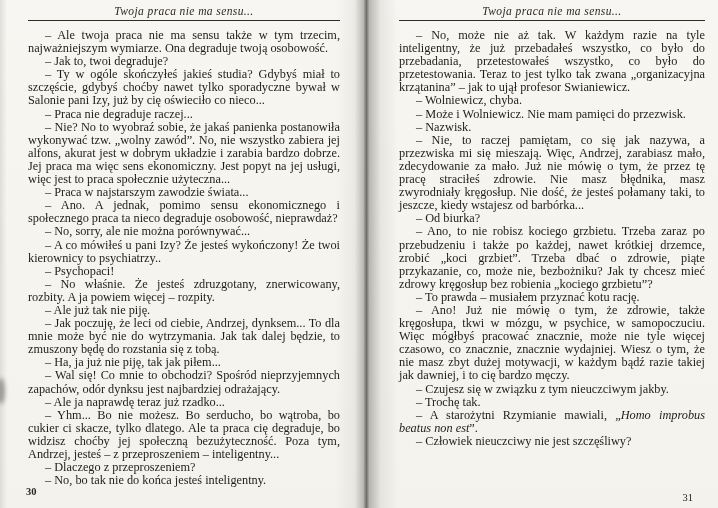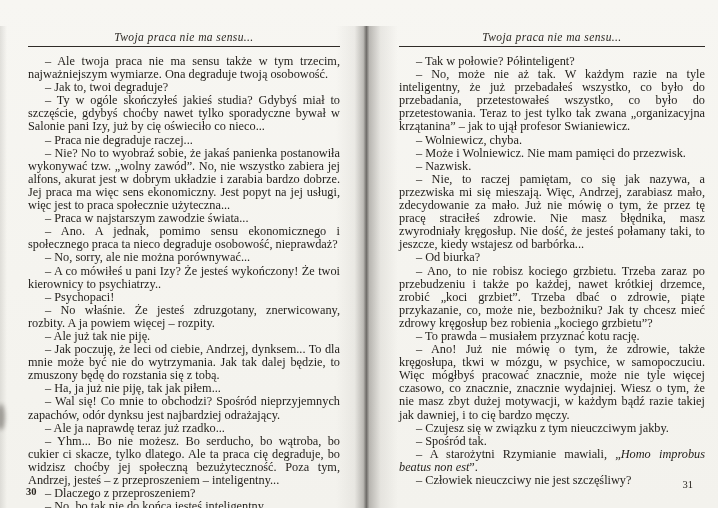--- a/index.html
+++ b/index.html
@@ -11,21 +11,20 @@
     height: 508px;
     position: relative;
     overflow: hidden;
     background: linear-gradient(180deg, #f7f6f2 0%, #f5f4ef 55%, #f3f2ed 100%);
     font-family: "Liberation Serif", "DejaVu Serif", serif;
     color: #221f1b;
   }
   .spread {
     position: absolute;
     inset: 0;
-    margin-top: 26px;
   }
   
   .edge-left {
     position: absolute;
     left: 0; top: 0; bottom: 0;
     width: 7px;
     background: linear-gradient(to right, rgba(120,118,112,0.18), rgba(120,118,112,0));
     pointer-events: none;
   }
   .scan-smudge {
@@ -81,21 +80,21 @@
   .page-body p {
     margin: 0;
     text-indent: 17px;
   }
   .pageno {
     position: absolute;
     font-size: 10.5px;
     color: #2a2620;
   }
   .page.left  .pageno { left: -2px;  bottom: 11px; font-weight: bold; }
-  .page.right .pageno { right: 12px; bottom: 18px; }
+  .page.right .pageno { right: 12px; bottom: 5px; }
 </style>
 </head>
 <body>
 
 <div class="spread">
 
   <section class="page left">
     <div class="running-head">
       <span>Twoja praca nie ma sensu...</span>
     </div>
@@ -121,32 +120,31 @@
         <p>– No, bo tak nie do końca jesteś inteligentny.</p>
       </div>
     <div class="pageno">30</div>
   </section>
 
   <section class="page right">
     <div class="running-head">
       <span>Twoja praca nie ma sensu...</span>
     </div>
     <div class="page-body" id="right-body">
-        <p>– Tak w połowie? Półinteligent?</p>
         <p>– No, może nie aż tak. W każdym razie na tyle inteligentny, że już przebadałeś wszystko, co było do przebadania, przetestowałeś wszystko, co było do przetestowania. Teraz to jest tylko tak zwana „organizacyjna krzątanina” – jak to ujął profesor Swianiewicz.</p>
         <p>– Wolniewicz, chyba.</p>
         <p>– Może i Wolniewicz. Nie mam pamięci do przezwisk.</p>
         <p>– Nazwisk.</p>
         <p>– Nie, to raczej pamiętam, co się jak nazywa, a przezwiska mi się mieszają. Więc, Andrzej, zarabiasz mało, zdecydowanie za mało. Już nie mówię o tym, że przez tę pracę straciłeś zdrowie. Nie masz błędnika, masz zwyrodniały kręgosłup. Nie dość, że jesteś połamany taki, to jeszcze, kiedy wstajesz od barbórka...</p>
         <p>– Od biurka?</p>
         <p>– Ano, to nie robisz kociego grzbietu. Trzeba zaraz po przebudzeniu i także po każdej, nawet krótkiej drzemce, zrobić „koci grzbiet”. Trzeba dbać o zdrowie, piąte przykazanie, co, może nie, bezbożniku? Jak ty chcesz mieć zdrowy kręgosłup bez robienia „kociego grzbietu”?</p>
         <p>– To prawda – musiałem przyznać kotu rację.</p>
         <p>– Ano! Już nie mówię o tym, że zdrowie, także kręgosłupa, tkwi w mózgu, w psychice, w samopoczuciu. Więc mógłbyś pracować znacznie, może nie tyle więcej czasowo, co znacznie, znacznie wydajniej. Wiesz o tym, że nie masz zbyt dużej motywacji, w każdym bądź razie takiej jak dawniej, i to cię bardzo męczy.</p>
         <p>– Czujesz się w związku z tym nieuczciwym jakby.</p>
-        <p>– Spośród tak.</p>
+        <p>– Trochę tak.</p>
         <p>– A starożytni Rzymianie mawiali, „<i>Homo improbus beatus non est</i>”.</p>
         <p>– Człowiek nieuczciwy nie jest szczęśliwy?</p>
       </div>
     <div class="pageno">31</div>
   </section>
 
   <div class="gutter"></div>
   <div class="edge-left"></div>
   <div class="scan-smudge"></div>
 

